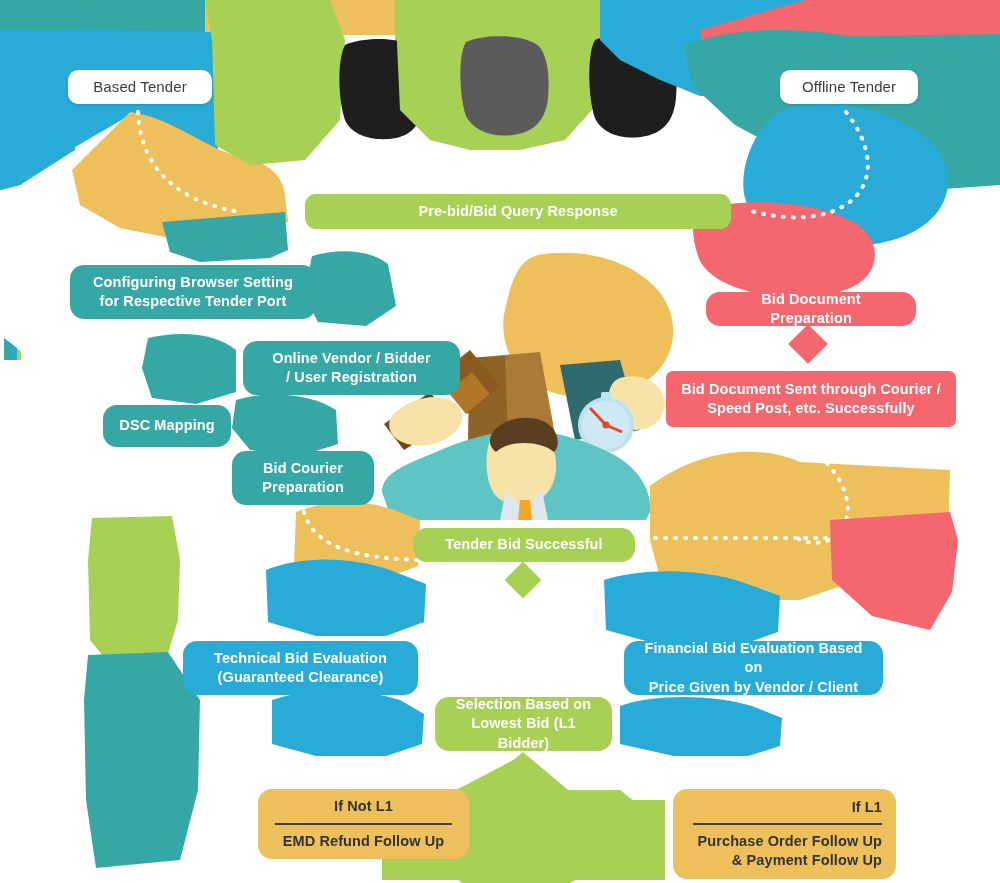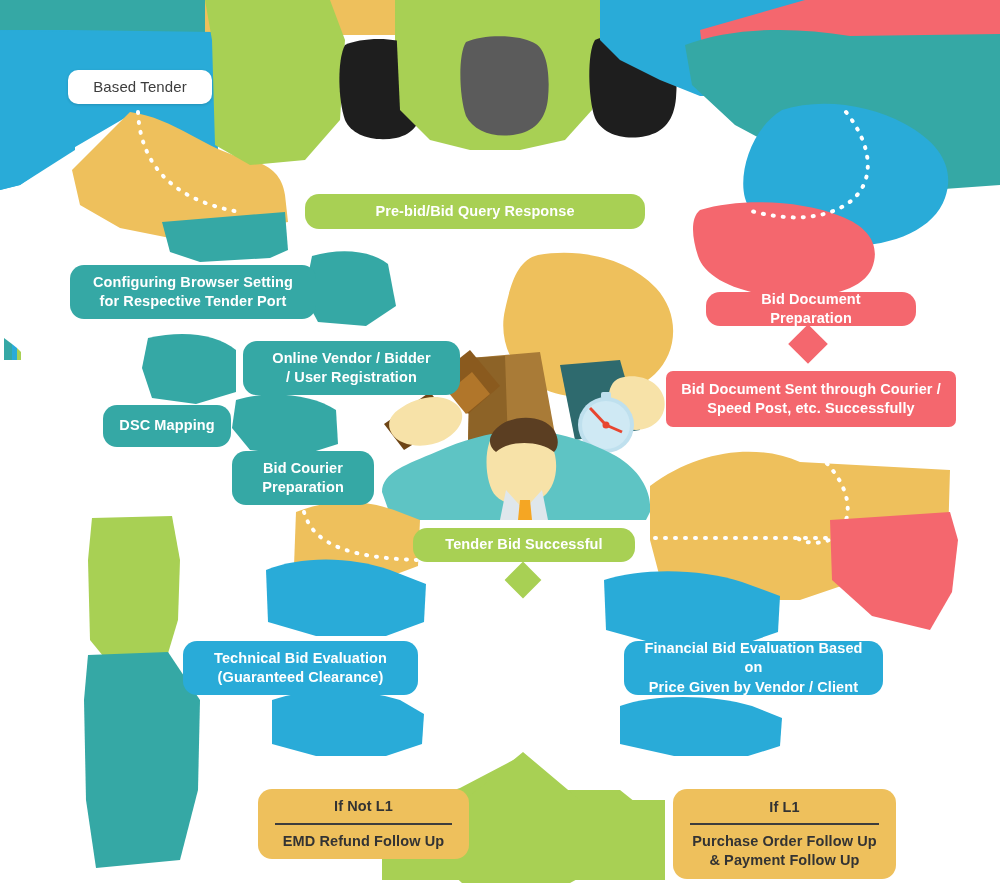--- a/index.html
+++ b/index.html
@@ -210,22 +210,25 @@
 
     </g>
   </svg>
 
   <div class="layer-nodes">
 
     <div class="node white" style="left:68px;  top:70px;  width:144px; height:34px;">
       <span class="ln">Based Tender</span>
     </div>
 
-
-    <div class="node green" style="left:305px; top:194px; width:340px; height:35px;">
+    <div class="node white" style="left:780px; top:70px;  width:138px; height:34px;">
+      <span class="ln">Offline Tender</span>
+    </div>
+
+    <div class="node green" style="left:305px; top:194px; width:426px; height:35px;border-radius:11px;">
       <span class="ln">Pre-bid/Bid Query Response</span>
     </div>
 
     <div class="node teal" style="left:70px;  top:265px; width:246px; height:54px;">
       <span class="ln">Configuring Browser Setting
 for Respective Tender Port</span>
     </div>
 
     <div class="node teal" style="left:243px; top:341px; width:217px; height:54px;">
       <span class="ln">Online Vendor / Bidder
@@ -262,28 +265,32 @@
     <div class="node blue" style="left:183px; top:641px; width:235px; height:54px;">
       <span class="ln">Technical Bid Evaluation
 (Guaranteed Clearance)</span>
     </div>
 
     <div class="node blue" style="left:624px; top:641px; width:259px; height:54px;">
       <span class="ln">Financial Bid Evaluation Based on
 Price Given by Vendor / Client</span>
     </div>
 
+    <div class="node green" style="left:435px; top:697px; width:177px; height:54px;">
+      <span class="ln">Selection Based on
+Lowest Bid (L1 Bidder)</span>
+    </div>
 
     <div class="node orange" style="left:210px; top:789px; width:211px; height:70px;">
       <span class="ln">If Not L1</span>
       <span class="divider"></span>
       <span class="ln">EMD Refund Follow Up</span>
     </div>
 
-    <div class="node orange" style="left:625px; top:789px; width:223px; height:90px;">
+    <div class="node orange" style="left:625px; top:789px; width:223px; height:90px;align-items:flex-end;">
       <span class="ln">If L1</span>
       <span class="divider"></span>
       <span class="ln">Purchase Order Follow Up</span>
       <span class="ln">&amp; Payment Follow Up</span>
     </div>
 
   </div>
 </div>
 
 </body></html>

